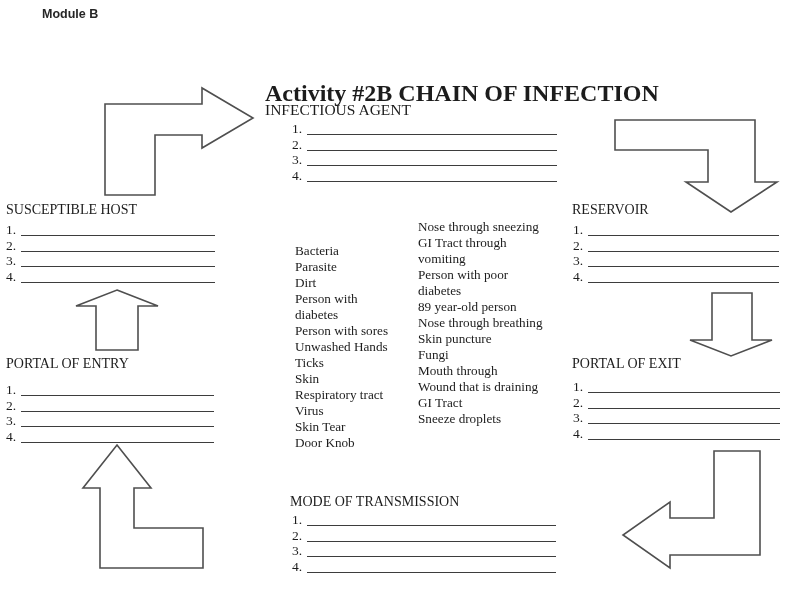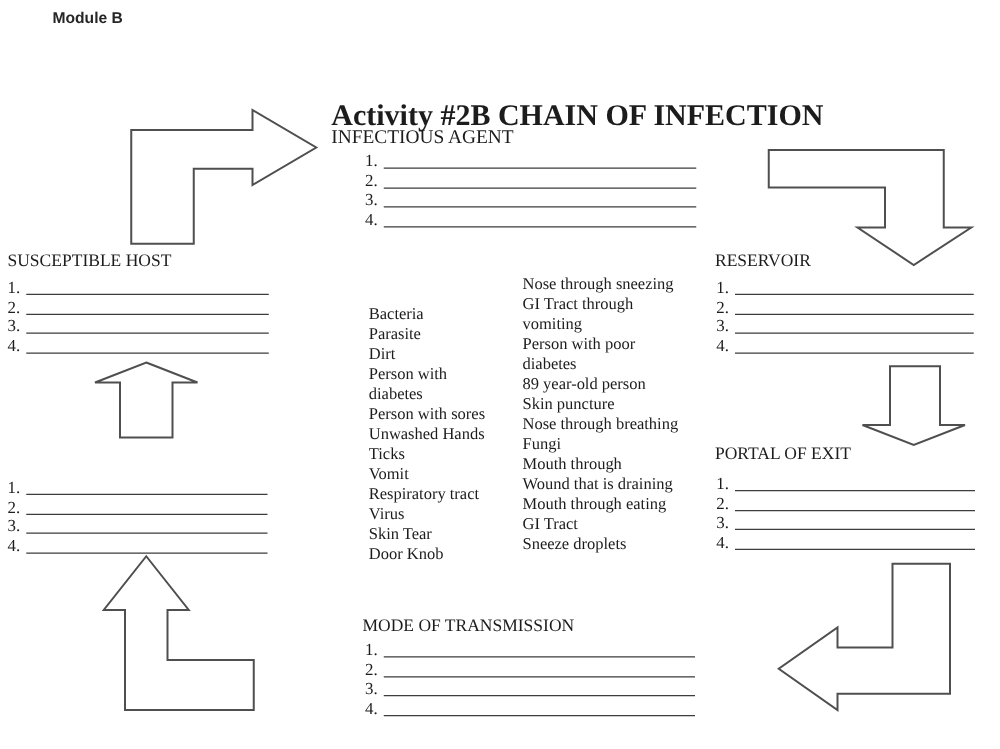--- a/index.html
+++ b/index.html
@@ -94,20 +94,21 @@
       <div class="blank-row">
         <span class="blank-num">3.</span>
         <span class="blank-rule"></span>
       </div>
       <div class="blank-row">
         <span class="blank-num">4.</span>
         <span class="blank-rule"></span>
       </div>
     </div>
 
+  <div class="sec-heading" style="left:6px;top:356px;">PORTAL OF ENTRY</div>
   <div class="blanks" style="left:5px;top:381px;width:209px;">
       <div class="blank-row">
         <span class="blank-num">1.</span>
         <span class="blank-rule"></span>
       </div>
       <div class="blank-row">
         <span class="blank-num">2.</span>
         <span class="blank-rule"></span>
       </div>
       <div class="blank-row">
@@ -162,36 +163,35 @@
 
   <div class="wb-col" style="left:295px;top:219px;width:118px;margin-top:24px;">
       <div class="wb-line">Bacteria</div>
       <div class="wb-line">Parasite</div>
       <div class="wb-line">Dirt</div>
       <div class="wb-line">Person with</div>
       <div class="wb-line">diabetes</div>
       <div class="wb-line">Person with sores</div>
       <div class="wb-line">Unwashed Hands</div>
       <div class="wb-line">Ticks</div>
-      <div class="wb-line">Vomit</div>
+      <div class="wb-line">Skin</div>
       <div class="wb-line">Respiratory tract</div>
       <div class="wb-line">Virus</div>
       <div class="wb-line">Skin Tear</div>
       <div class="wb-line">Door Knob</div>
     </div>
   <div class="wb-col" style="left:418px;top:219px;width:145px;">
       <div class="wb-line">Nose through sneezing</div>
       <div class="wb-line">GI Tract through</div>
       <div class="wb-line">vomiting</div>
       <div class="wb-line">Person with poor</div>
       <div class="wb-line">diabetes</div>
       <div class="wb-line">89 year-old person</div>
+      <div class="wb-line">Nose through breathing</div>
       <div class="wb-line">Skin puncture</div>
-      <div class="wb-line">Nose through breathing</div>
       <div class="wb-line">Fungi</div>
       <div class="wb-line">Mouth through</div>
       <div class="wb-line">Wound that is draining</div>
-      <div class="wb-line">Mouth through eating</div>
       <div class="wb-line">GI Tract</div>
       <div class="wb-line">Sneeze droplets</div>
     </div>
 
 </div>
 
 </body></html>

